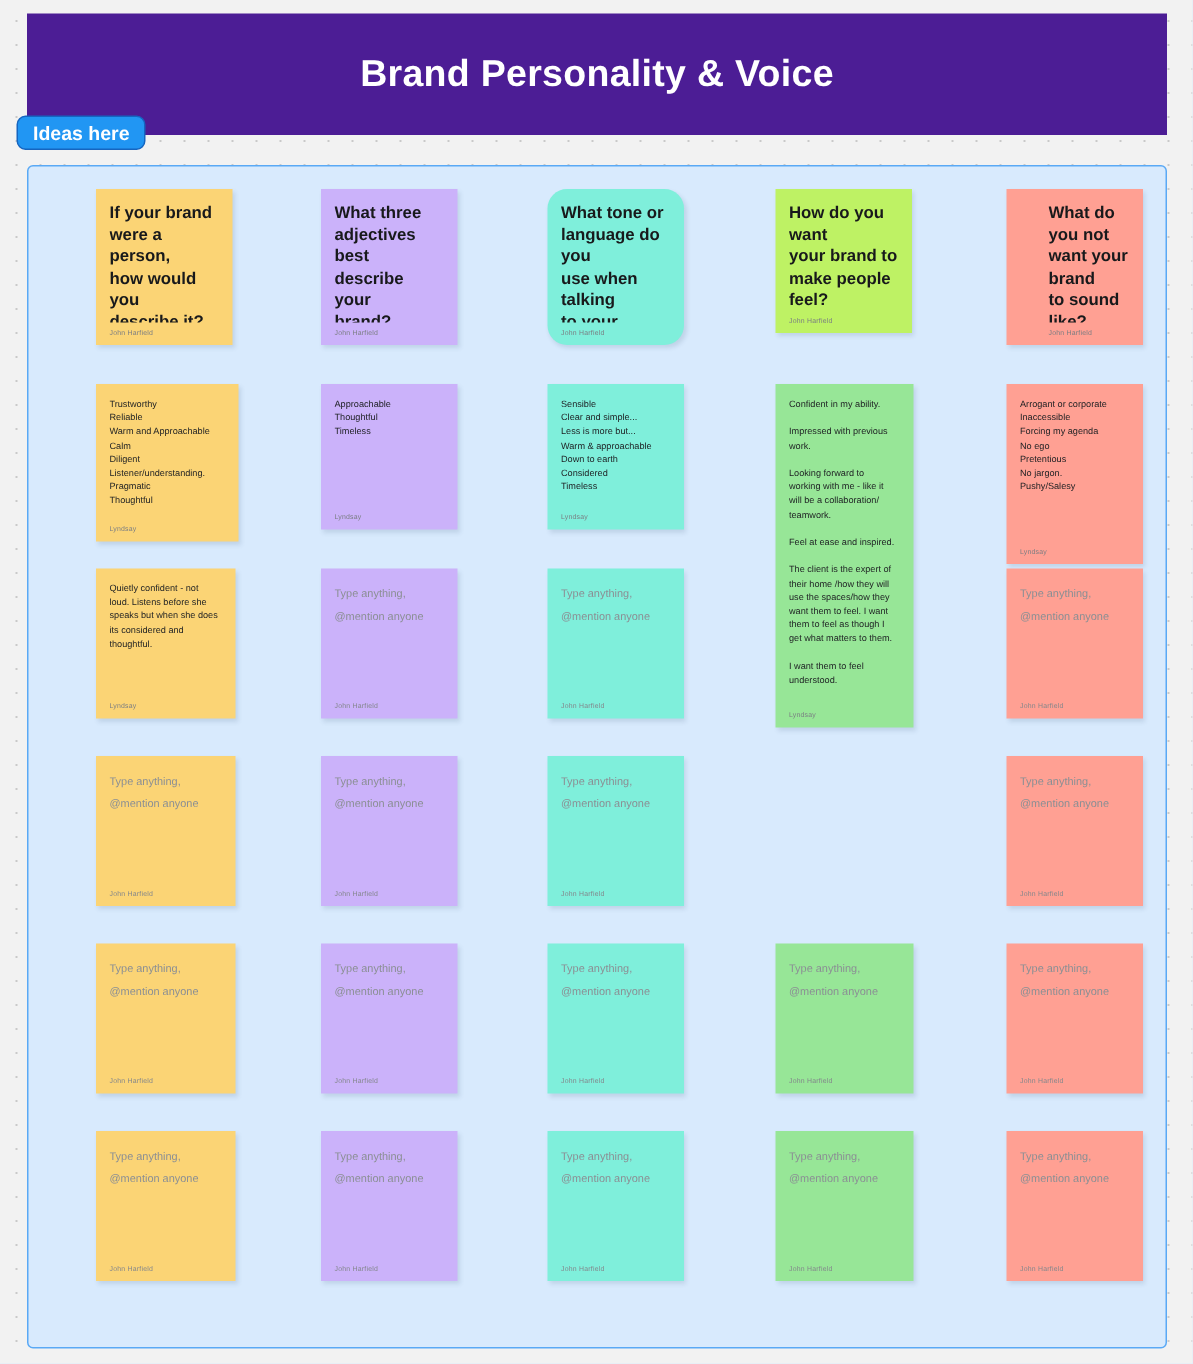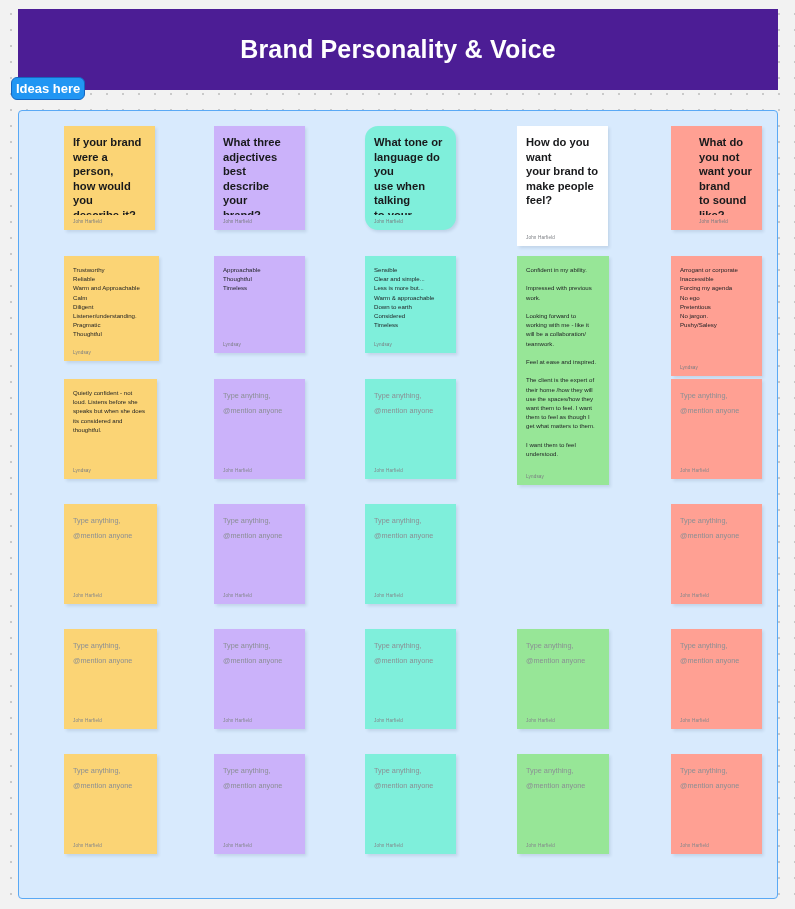--- a/index.html
+++ b/index.html
@@ -47,21 +47,21 @@
     letter-spacing: 0.2px;
     font-family: "Liberation Sans", sans-serif;
   }
 
   
   #frame-tab {
     position: absolute;
     left: 11px;
     top: 77px;
     height: 21px;
-    padding: 0 4px;
+    padding: 0 10px;
     background: #2196f3;
     border: 1.6px solid #1565c0;
     border-radius: 6px;
     display: flex;
     align-items: center;
     z-index: 6;
   }
   #frame-tab .tab-text {
     color: #ffffff;
     font-size: 13px;
@@ -185,21 +185,21 @@
       <div class="sticky-body">
         <div class="sticky-heading">What tone or
 language do you
 use when talking
 to your
 audience?</div>
       </div>
       <div class="sticky-author">John Harfield</div>
     </div>
 
-    <div class="sticky" style="left:486px; top:15px; width:91px; height:120px; background:#ffffff;">
+    <div class="sticky" style="left:486px; top:15px; width:91px; height:96px; background:#bef264;">
       <div class="sticky-body">
         <div class="sticky-heading">How do you want
 your brand to
 make people
 feel?</div>
       </div>
       <div class="sticky-author">John Harfield</div>
     </div>
 
     <div class="sticky" style="left:640px; top:15px; width:91px; height:104px; background:#FFA093;padding-left:28px;">

